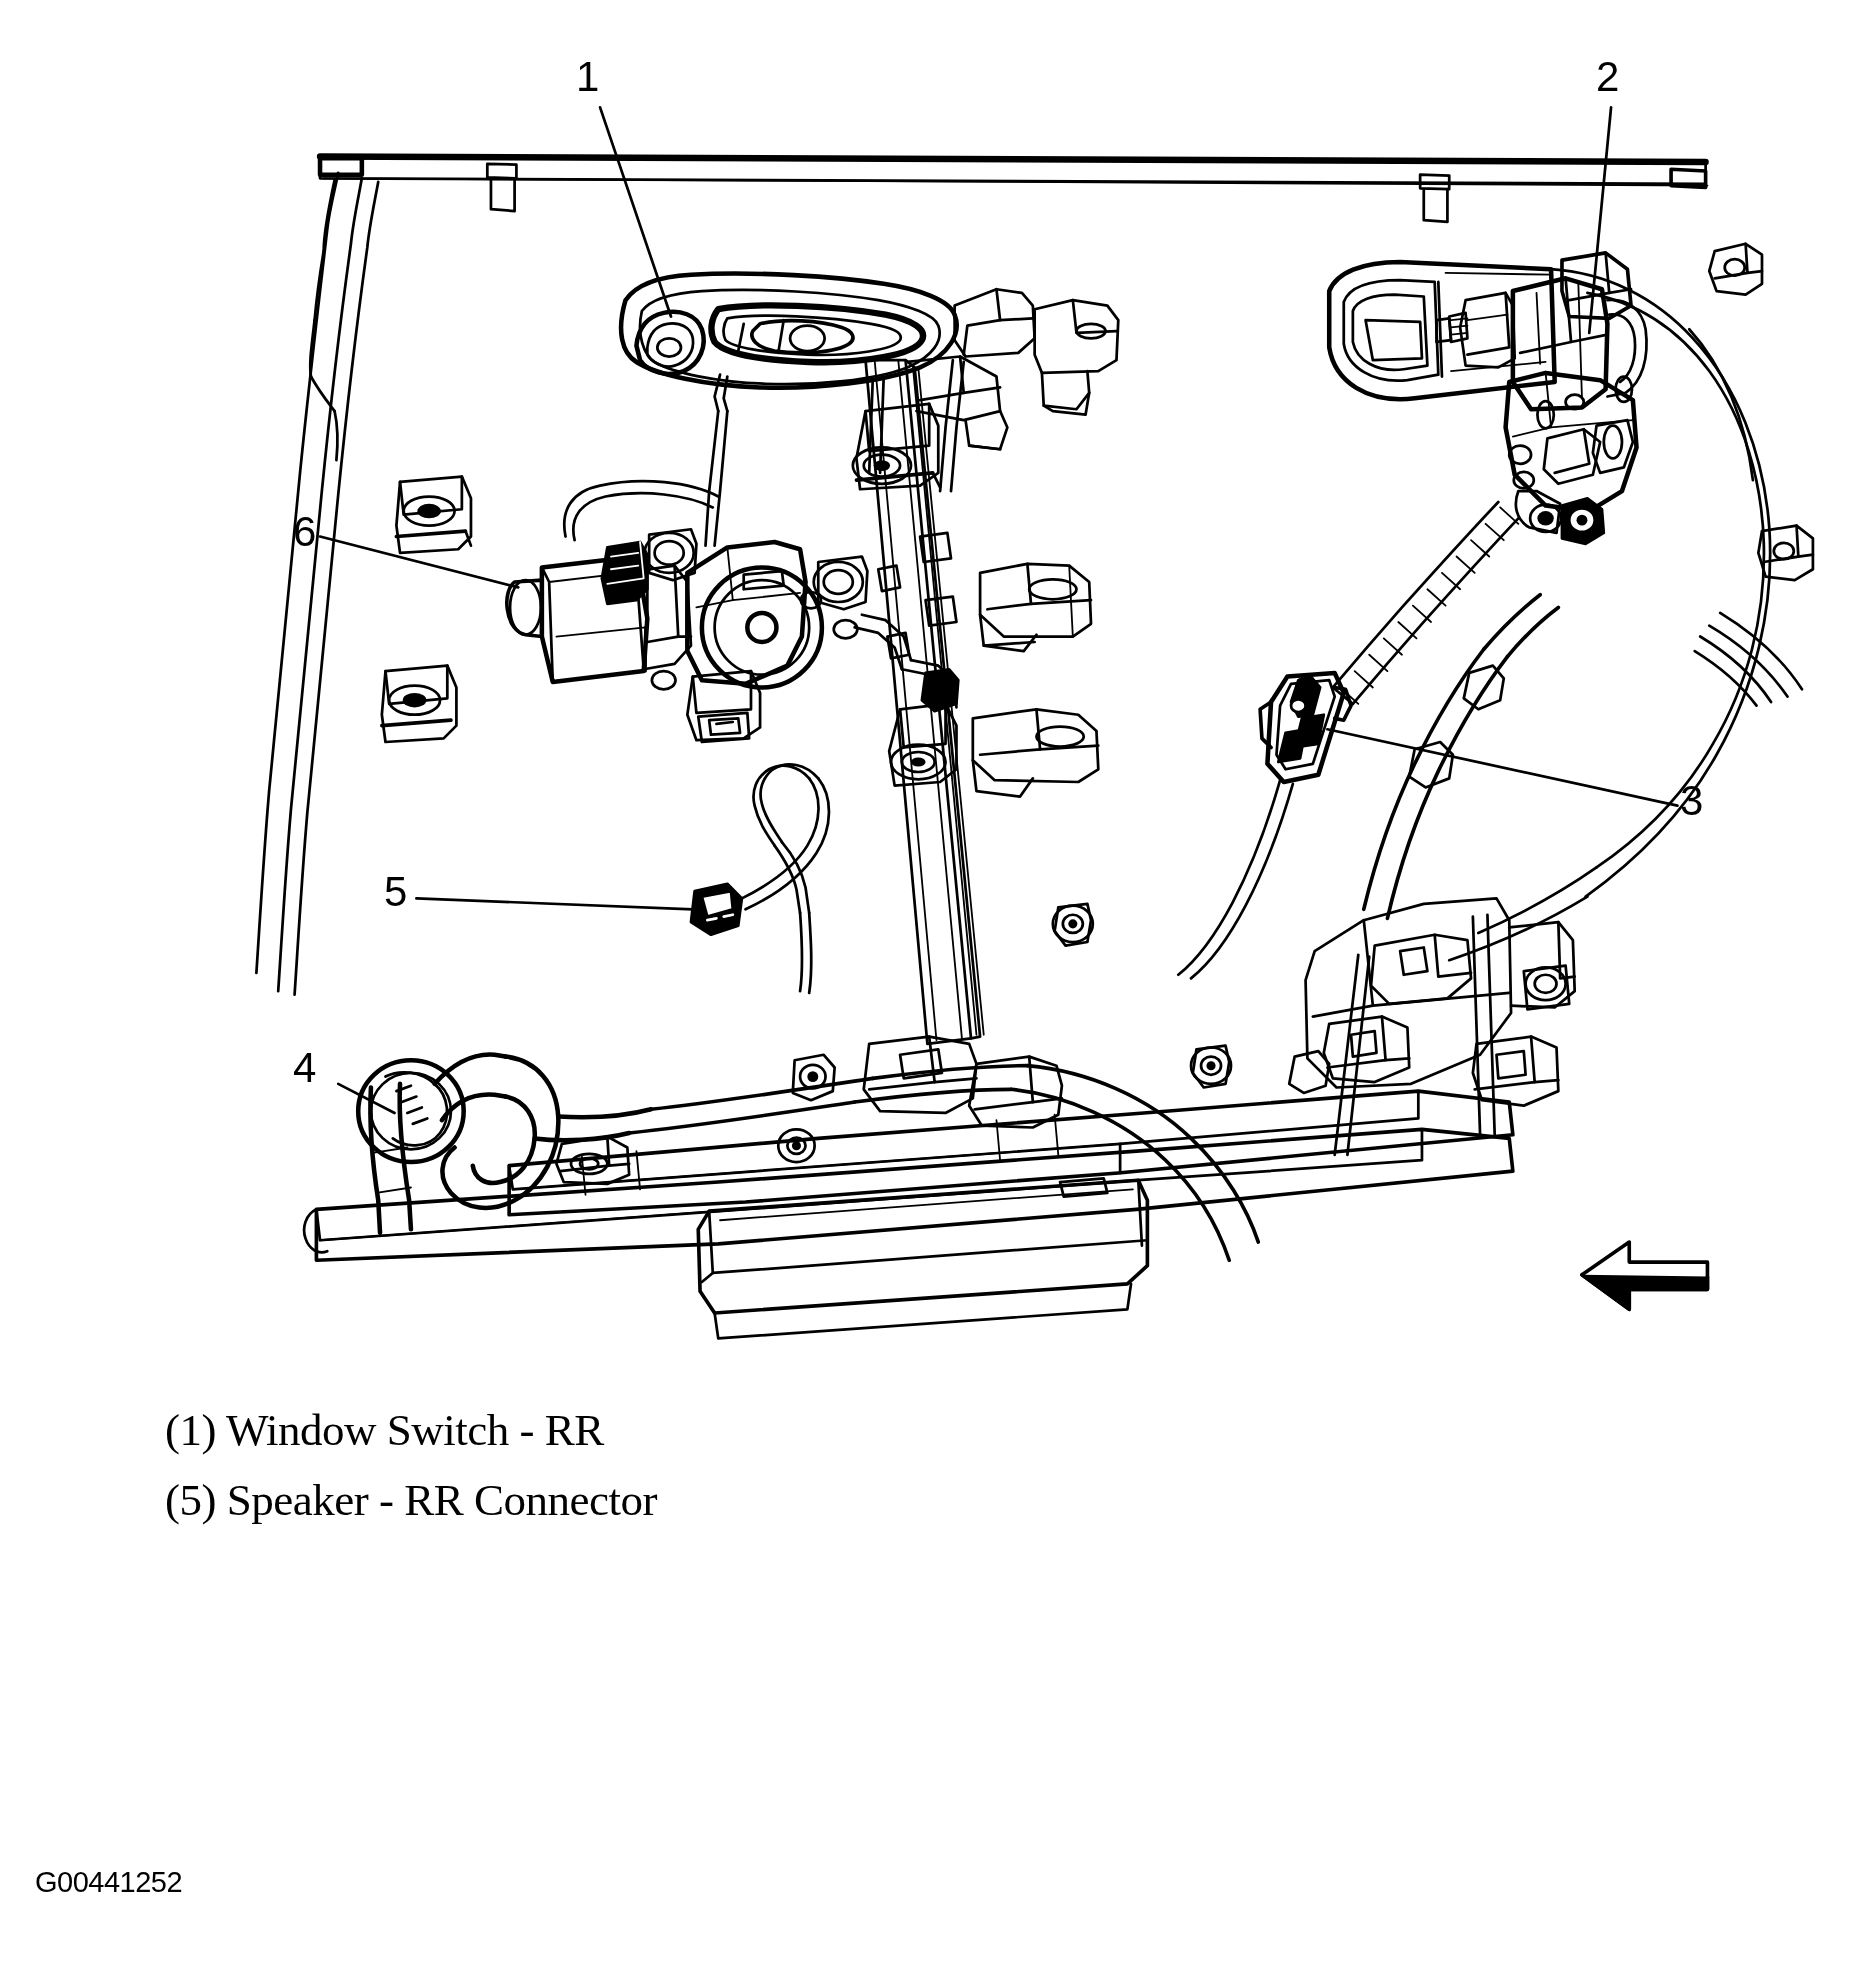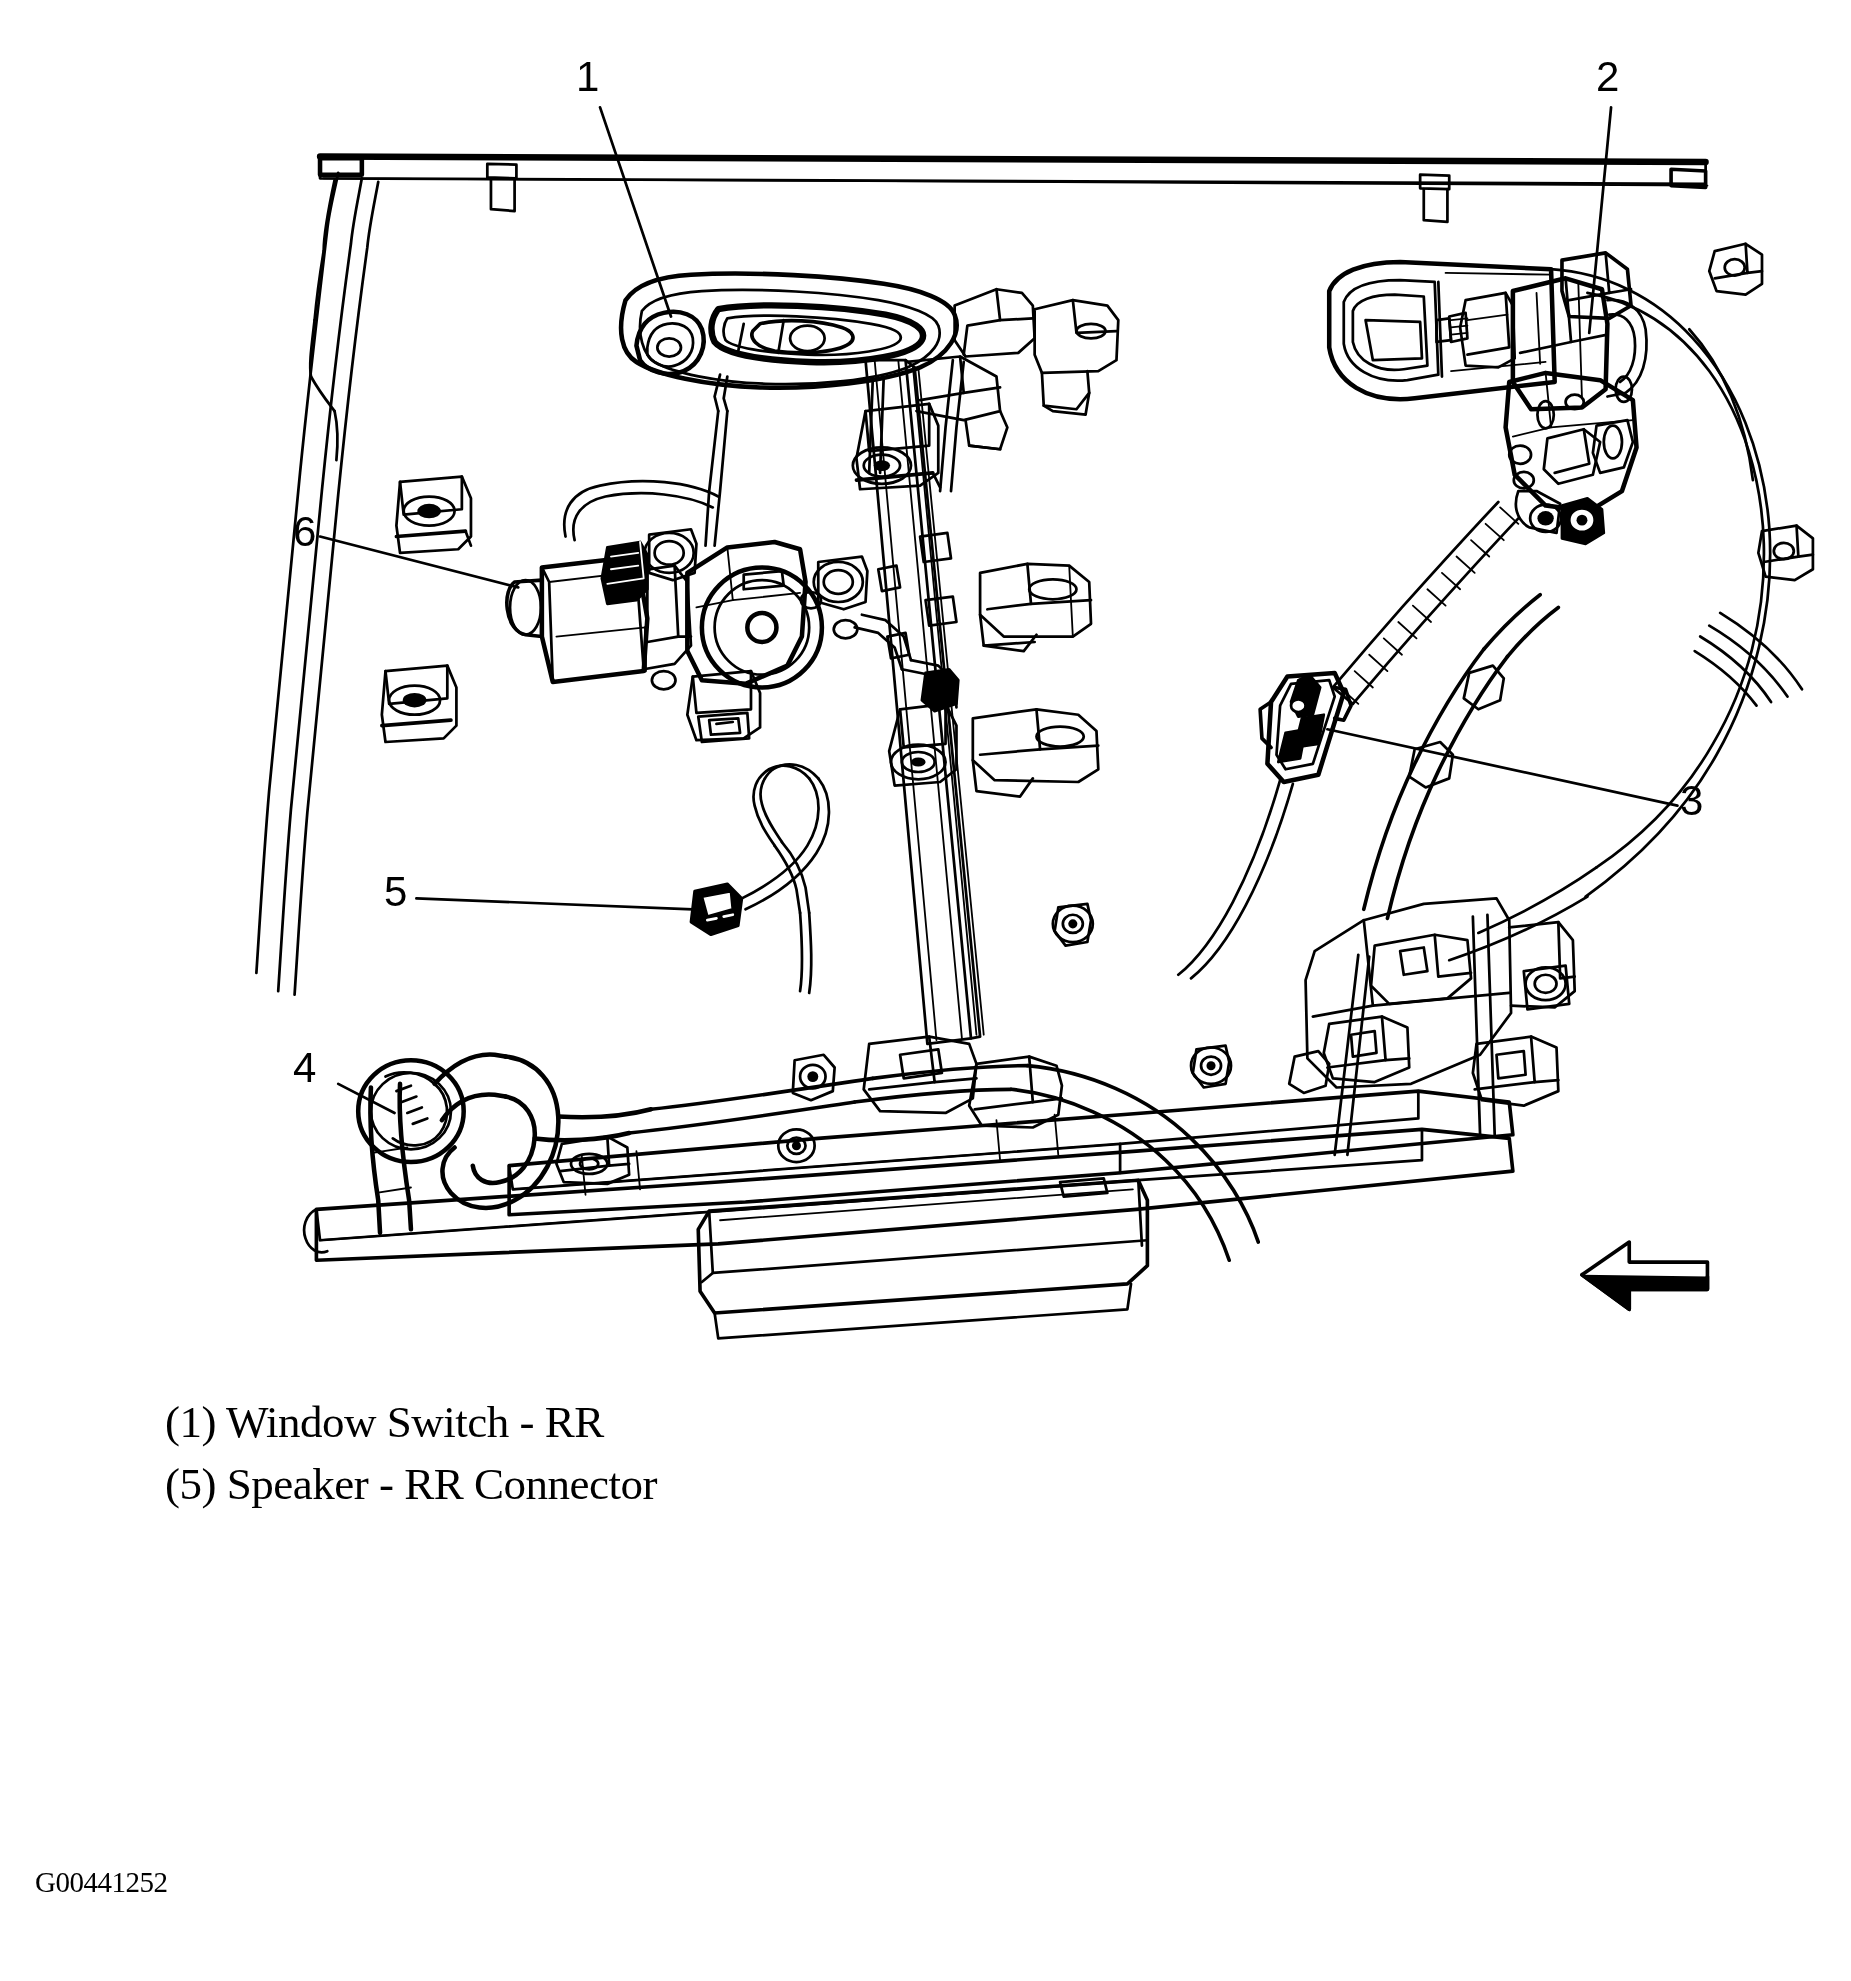--- a/index.html
+++ b/index.html
@@ -35,26 +35,27 @@
     top: 1391px;
     width: 1091px;
   }
   .legend-item {
     font-family: "Liberation Serif", "DejaVu Serif", serif;
     font-size: 45px;
     line-height: 62px;
     letter-spacing: -0.5px;
     white-space: nowrap;
     color: #000;
+    margin-top: 8px;
   }
   .figure-id {
     position: absolute;
     left: 35px;
     top: 1866px;
-    font-family: Liberation Serif, serif;
+    font-family: Liberation Sans, sans-serif;
     font-size: 29px;
     letter-spacing: -0.5px;
     color: #000;
   }
   .callout-num {
     position: absolute;
     font-family: "Liberation Sans", "DejaVu Sans", sans-serif;
     font-size: 42px;
     font-weight: 400;
     color: #000;

